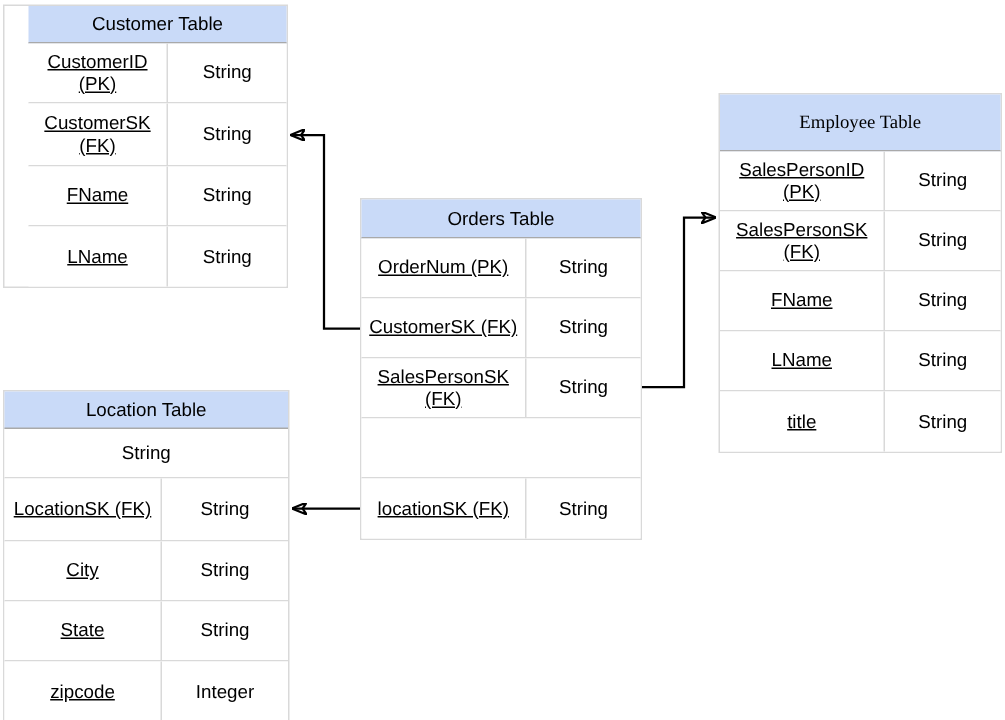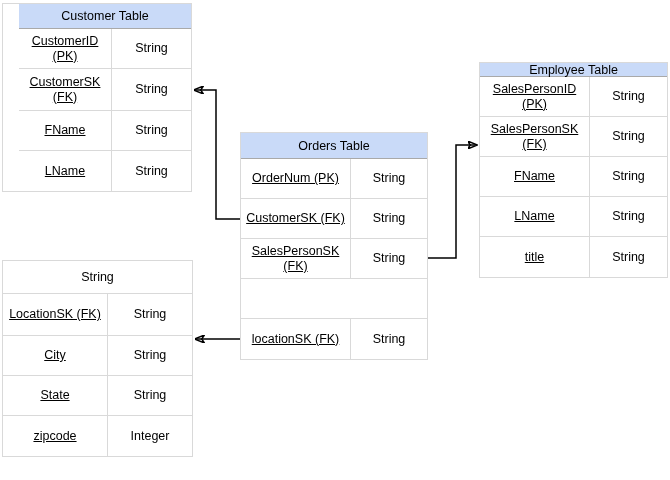--- a/index.html
+++ b/index.html
@@ -44,21 +44,21 @@
   .t-customer { left:2px;   top:3px;   width:190px;padding-left:16px; }
   .t-customer .cell-name { width:93px; }
   .t-customer .tbl-header { height:25px; }
 
   .t-orders   { left:240px; top:132px; width:188px; }
   .t-orders .cell-name { width:110px; }
   .t-orders .tbl-header { height:26px; }
 
   .t-employee { left:479px; top:62px;  width:189px; }
   .t-employee .cell-name { width:110px; }
-  .t-employee .tbl-header { height:14px; }
+  .t-employee .tbl-header { height:38px;font-family:Liberation Serif, serif; }
 
   .t-location { left:2px;   top:260px; width:191px; }
   .t-location .cell-name { width:105px; }
   .t-location .tbl-header { height:25px; }
 
   .arrows-overlay {
     position:absolute; left:0; top:0;
     width:670px; height:480px;
     pointer-events:none;
   }
@@ -136,20 +136,23 @@
     <div class="cell-name">LName</div>
     <div class="cell-type">String</div>
   </div>
   <div class="tbl-row">
     <div class="cell-name">title</div>
     <div class="cell-type">String</div>
   </div>
 </div>
 
 <div class="tbl t-location">
+  <div class="tbl-header">
+    <span>Location Table</span>
+  </div>
   <div class="tbl-row" style="height:33px">
     <div class="cell-type">String</div>
   </div>
   <div class="tbl-row" style="height:42px">
     <div class="cell-name">LocationSK (FK)</div>
     <div class="cell-type">String</div>
   </div>
   <div class="tbl-row">
     <div class="cell-name">City</div>
     <div class="cell-type">String</div>

